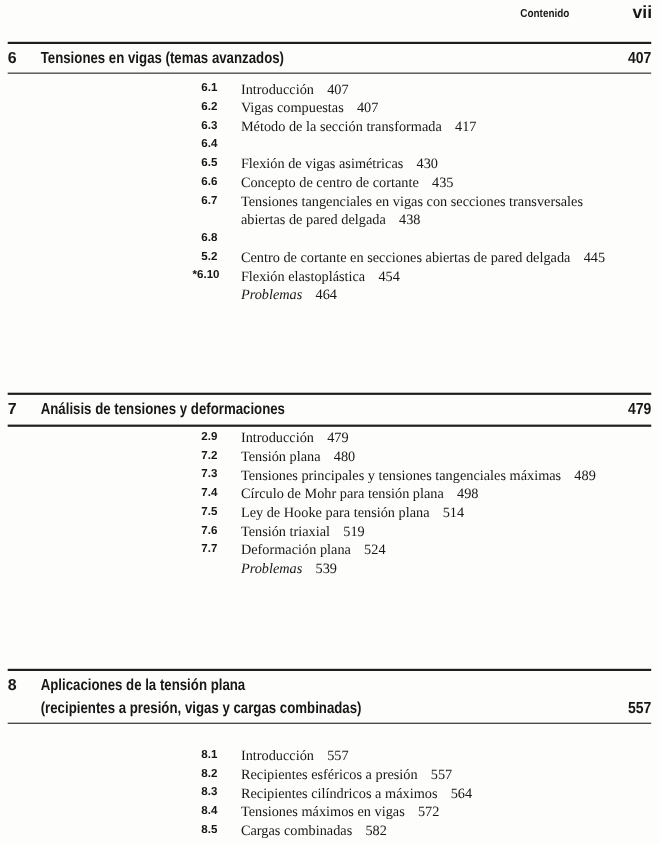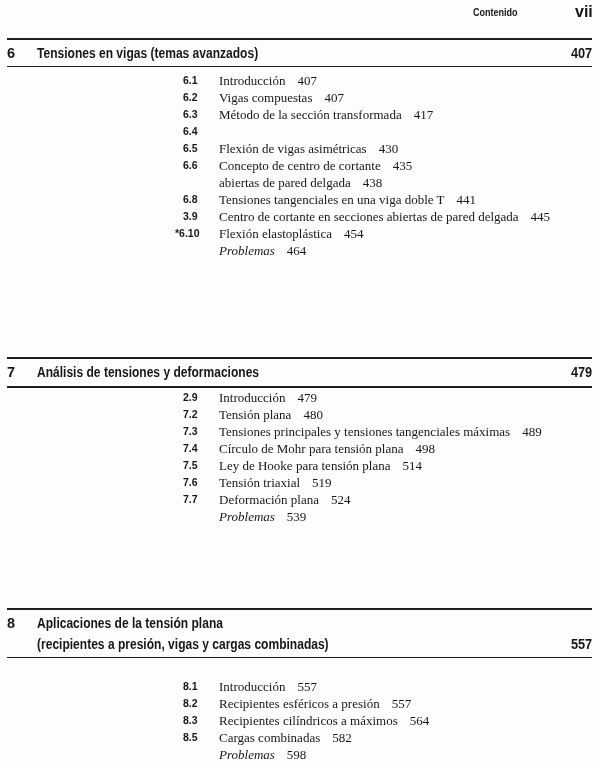--- a/index.html
+++ b/index.html
@@ -92,28 +92,31 @@
     </li>
     <li class="entry">
       <span class="sec-num">6.5</span>
       <span class="sec-title"><span class="sec-label">Flexión de vigas asimétricas</span><span class="sec-page">430</span></span>
     </li>
     <li class="entry">
       <span class="sec-num">6.6</span>
       <span class="sec-title"><span class="sec-label">Concepto de centro de cortante</span><span class="sec-page">435</span></span>
     </li>
     <li class="entry">
+      <span class="sec-num">6.7</span>
+      <span class="sec-title"><span class="sec-label">Tensiones tangenciales en vigas con secciones transversales</span></span>
+    </li>
+    <li class="entry">
       <span class="sec-title"><span class="sec-label">abiertas de pared delgada</span><span class="sec-page">438</span></span>
     </li>
     <li class="entry">
       <span class="sec-num">6.8</span>
-      <span class="sec-title"><span class="sec-label">Tensiones tangenciales en una viga doble T</span><span class="sec-page">441</span></span>
-    </li>
-    <li class="entry">
-      <span class="sec-num">3.9</span>
+    </li>
+    <li class="entry">
+      <span class="sec-num">5.2</span>
       <span class="sec-title"><span class="sec-label">Centro de cortante en secciones abiertas de pared delgada</span><span class="sec-page">445</span></span>
     </li>
     <li class="entry">
       <span class="sec-num starred">*6.10</span>
       <span class="sec-title"><span class="sec-label">Flexión elastoplástica</span><span class="sec-page">454</span></span>
     </li>
     <li class="entry problems">
       <span class="sec-title"><span class="sec-label">Problemas</span><span class="sec-page">464</span></span>
     </li>
   </ul>
@@ -182,19 +185,23 @@
     </li>
     <li class="entry">
       <span class="sec-num">8.2</span>
       <span class="sec-title"><span class="sec-label">Recipientes esféricos a presión</span><span class="sec-page">557</span></span>
     </li>
     <li class="entry">
       <span class="sec-num">8.3</span>
       <span class="sec-title"><span class="sec-label">Recipientes cilíndricos a máximos</span><span class="sec-page">564</span></span>
     </li>
     <li class="entry">
+      <span class="sec-num">8.4</span>
+      <span class="sec-title"><span class="sec-label">Tensiones máximos en vigas</span><span class="sec-page">572</span></span>
+    </li>
+    <li class="entry">
       <span class="sec-num">8.5</span>
       <span class="sec-title"><span class="sec-label">Cargas combinadas</span><span class="sec-page">582</span></span>
     </li>
     <li class="entry problems">
       <span class="sec-title"><span class="sec-label">Problemas</span><span class="sec-page">598</span></span>
     </li>
   </ul>
 
 </body></html>

